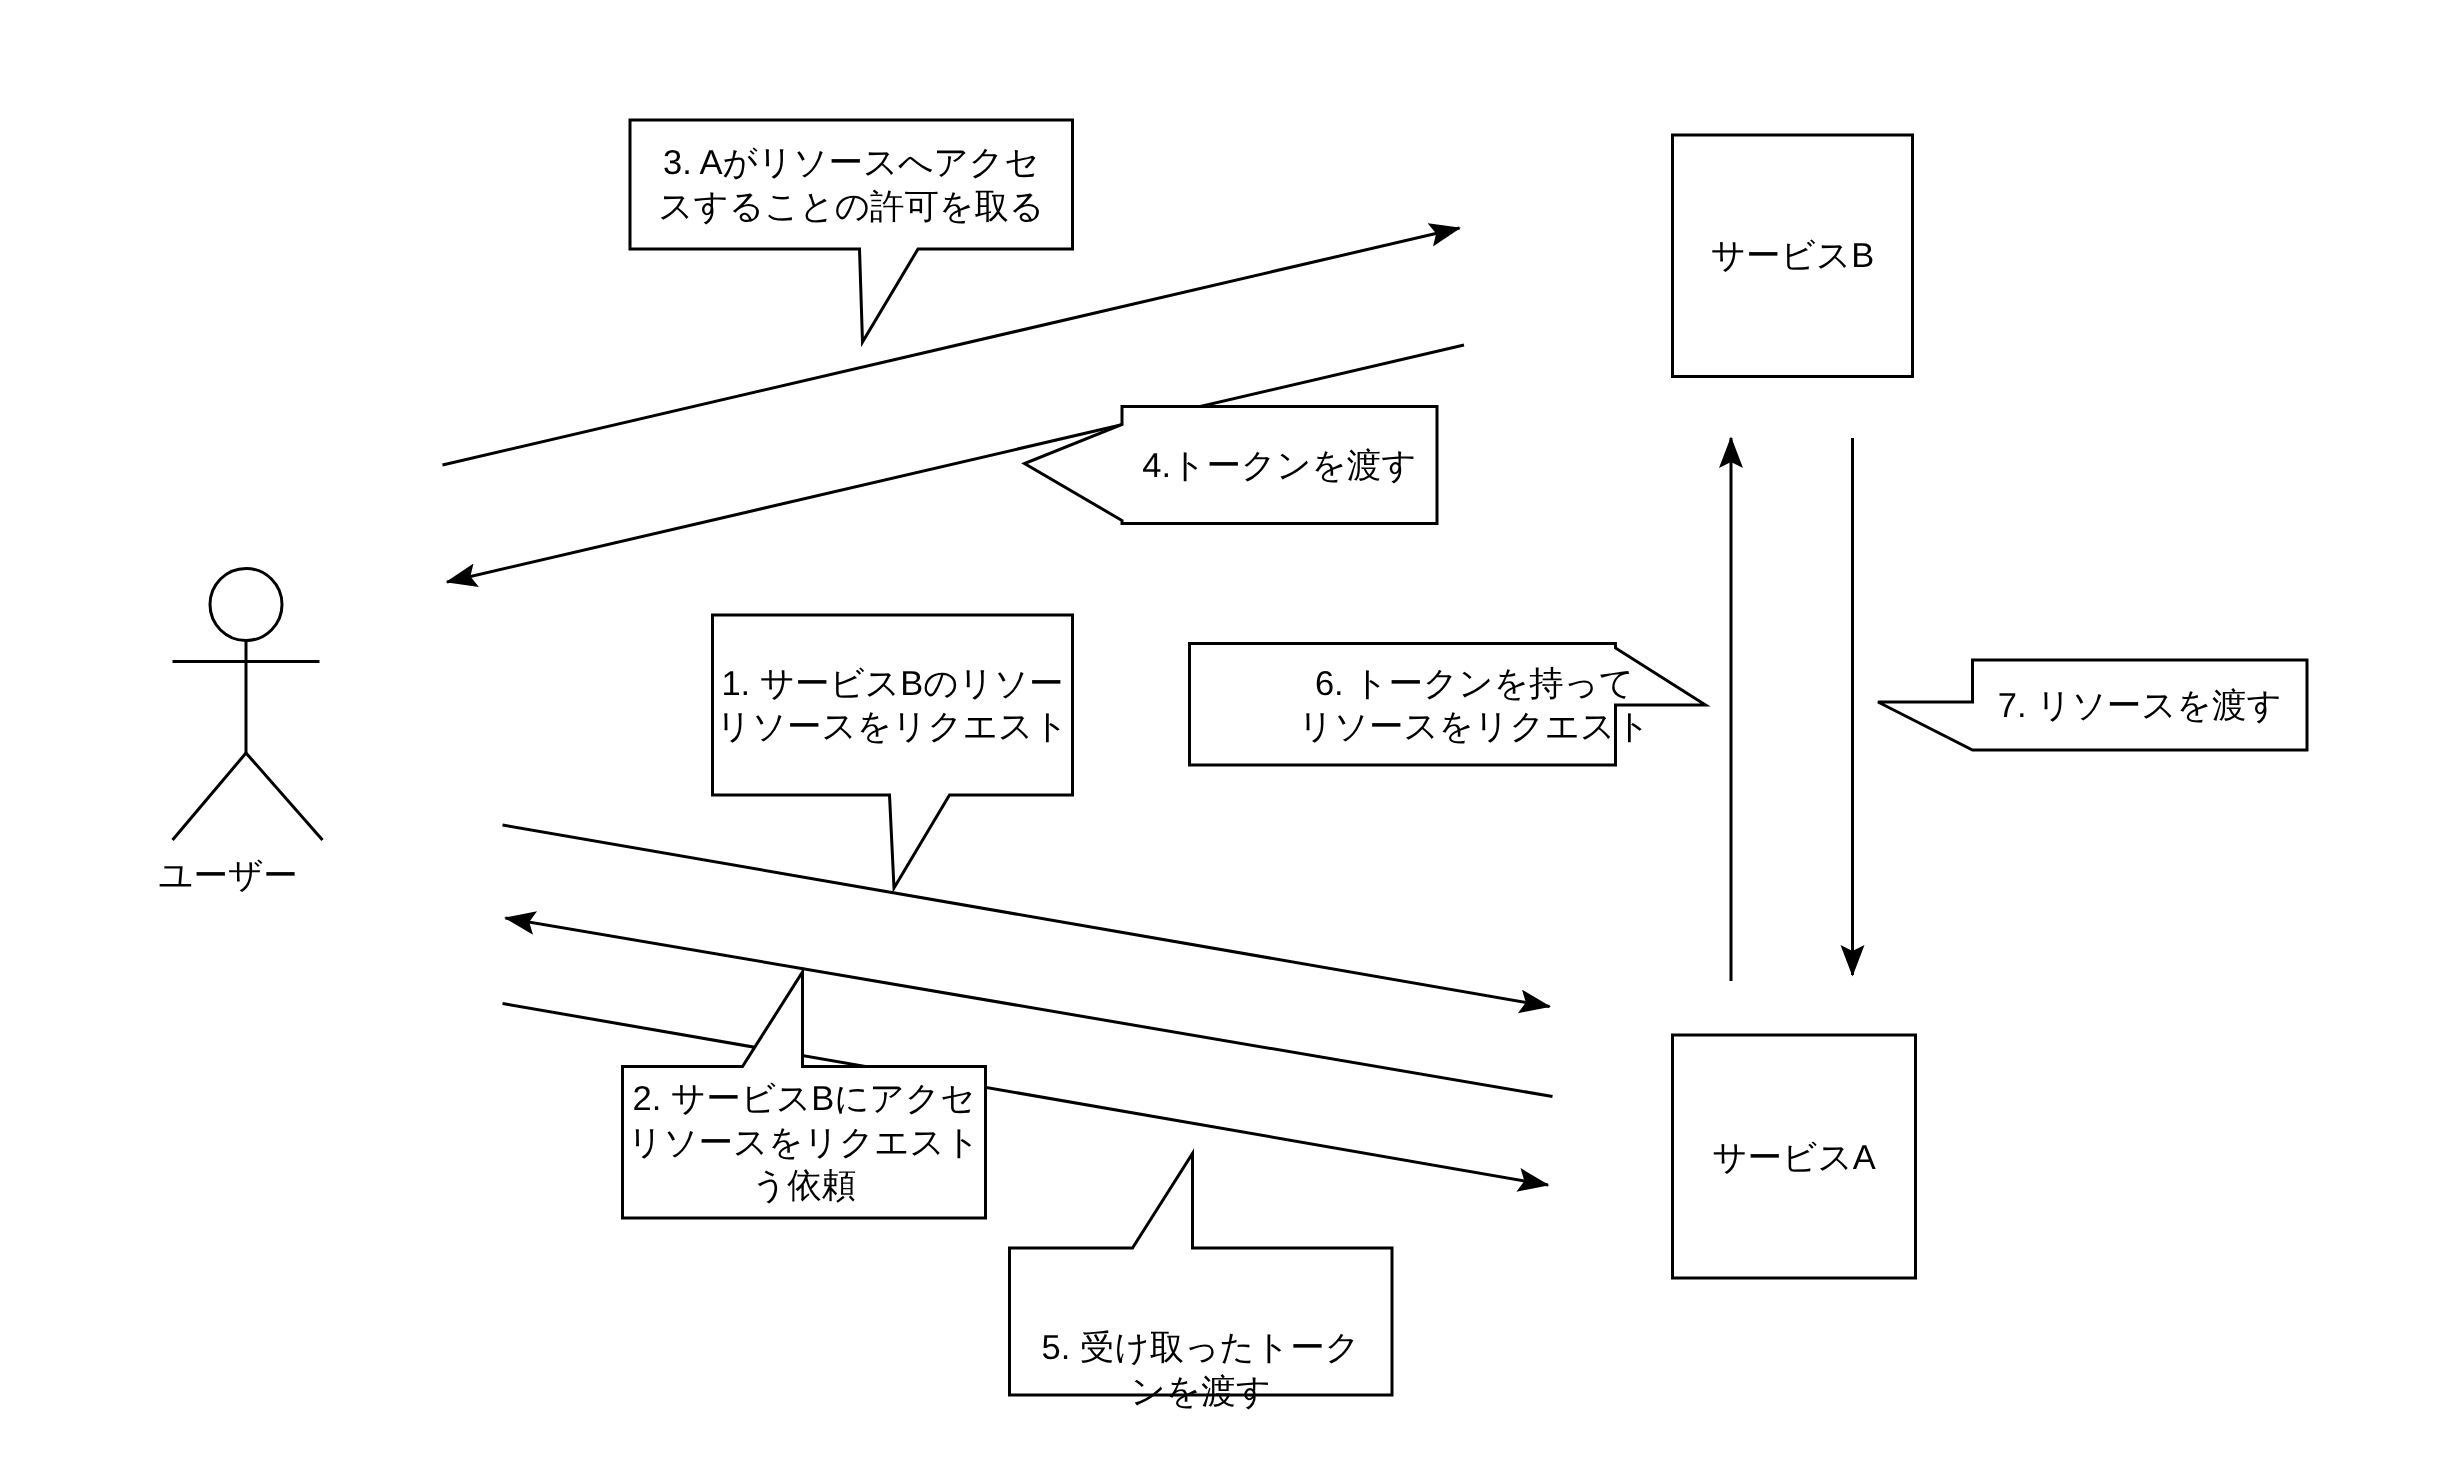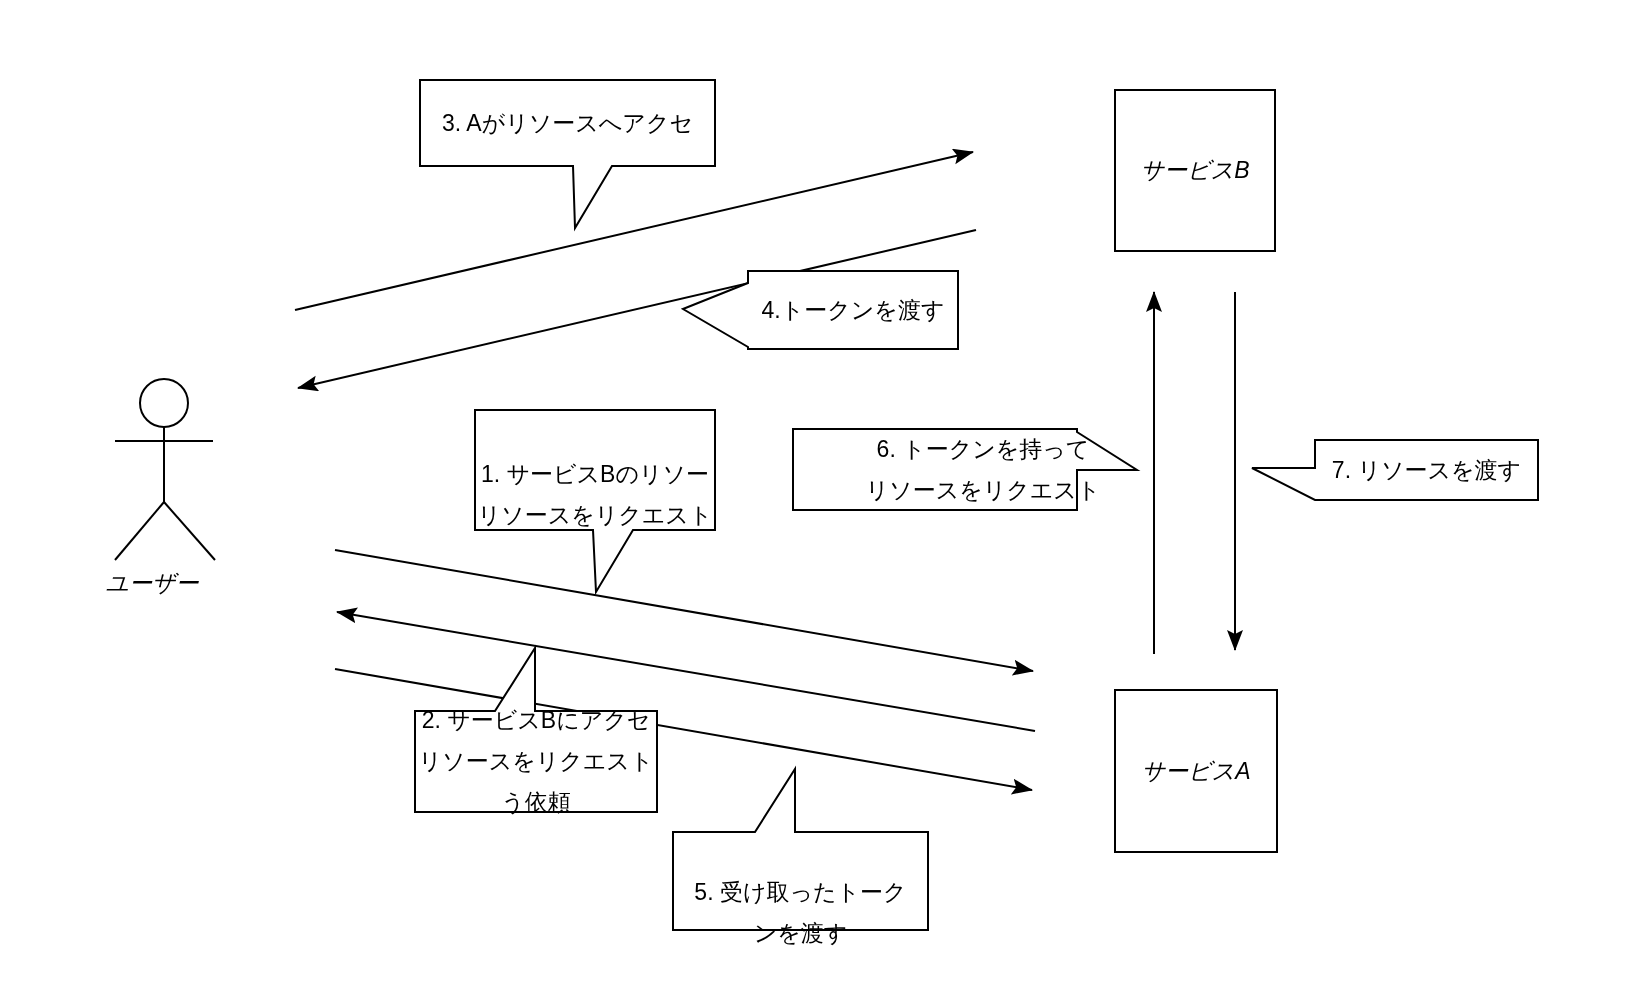--- a/index.html
+++ b/index.html
@@ -20,32 +20,30 @@
     top: 0;
   }
   .txt {
     position: absolute;
     display: flex;
     align-items: center;
     justify-content: center;
     text-align: center;
     color: #000000;
     pointer-events: none;
-    gap: 12px;
   }
   .callout-text {
     flex-direction: column;
     font-size: 23px;
     line-height: 29px;
     white-space: nowrap;
   }
   .node-label {
     font-size: 23px;
     white-space: nowrap;
-    font-style: italic;
   }
 </style>
 </head>
 <body>
 
 <svg id="canvas-svg" width="1628" height="988" viewBox="0 0 1628 988">
   <defs>
     <marker id="ah" markerUnits="userSpaceOnUse" markerWidth="24" markerHeight="18" refX="20" refY="8" orient="auto">
       <path d="M0,0 L21,8 L0,16 L4,8 Z" fill="#000000"></path>
     </marker>
@@ -80,33 +78,34 @@
     <path d="M673,832 H755 L795,769 V832 H928 V930 H673 Z"></path>
     <path d="M793,429 H1077 V432 L1137,470 H1077 V510 H793 Z"></path>
     <path d="M1315,440 H1538 V500 H1315 L1252,468 L1315,468 Z"></path>
   </g>
 </svg>
 
 <div class="txt node-label" style="left:1115px; top:90px; width:160px; height:161px;">サービスB</div>
 <div class="txt node-label" style="left:1115px; top:690px; width:162px; height:162px;">サービスA</div>
 <div class="txt node-label" style="left:77px; top:568px; width:150px; height:30px;">ユーザー</div>
 
-<div class="txt callout-text" style="left:475px; top:410px; width:240px; height:120px;justify-content:flex-end;">
+<div class="txt callout-text" style="left:475px; top:410px; width:240px; height:120px;">
   <div>1. サービスBのリソー</div>
   <div>リソースをリクエスト</div>
 </div>
 
 <div class="txt callout-text" style="left:415px; top:711px; width:242px; height:101px;">
   <div>2. サービスBにアクセ</div>
   <div>リソースをリクエスト</div>
   <div>う依頼</div>
 </div>
 
 <div class="txt callout-text" style="left:420px; top:80px; width:295px; height:86px;">
   <div>3. Aがリソースへアクセ</div>
+  <div>スすることの許可を取る</div>
 </div>
 
 <div class="txt callout-text" style="left:748px; top:271px; width:210px; height:78px;">
   <div>4.トークンを渡す</div>
 </div>
 
 <div class="txt callout-text" style="left:673px; top:864px; width:255px; height:98px;">
   <div>5. 受け取ったトーク</div>
   <div>ンを渡す</div>
 </div>

